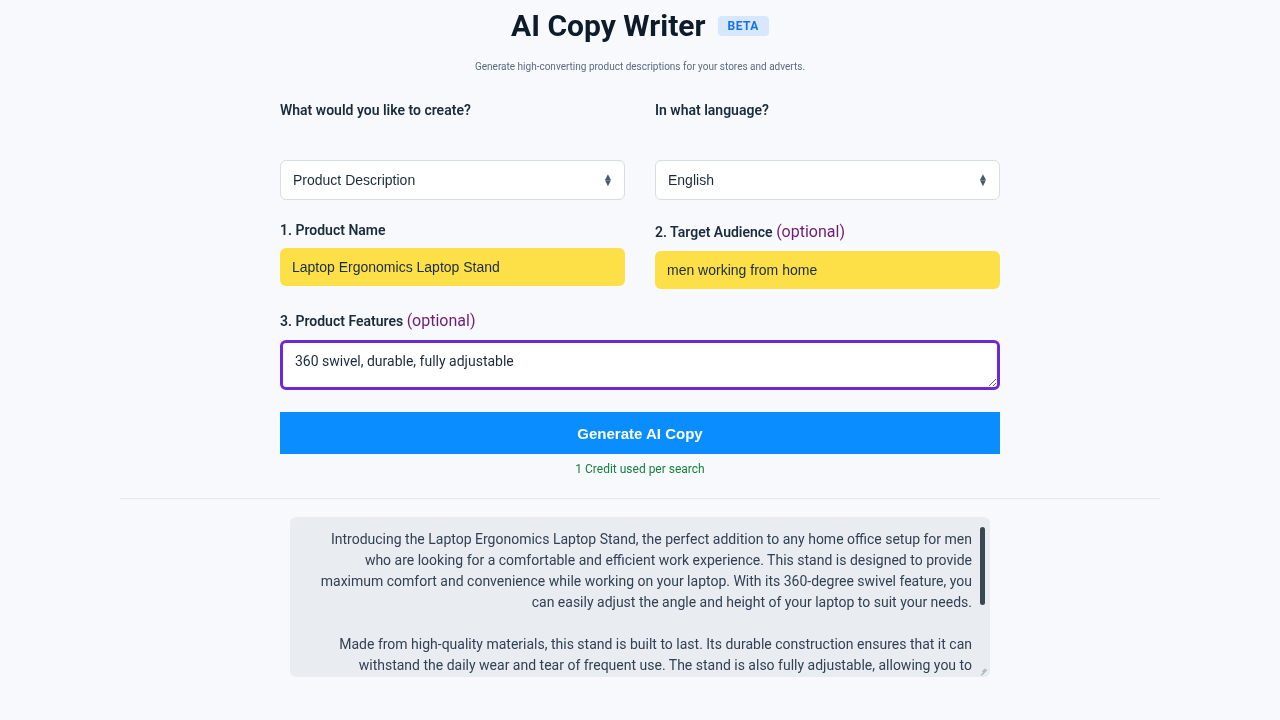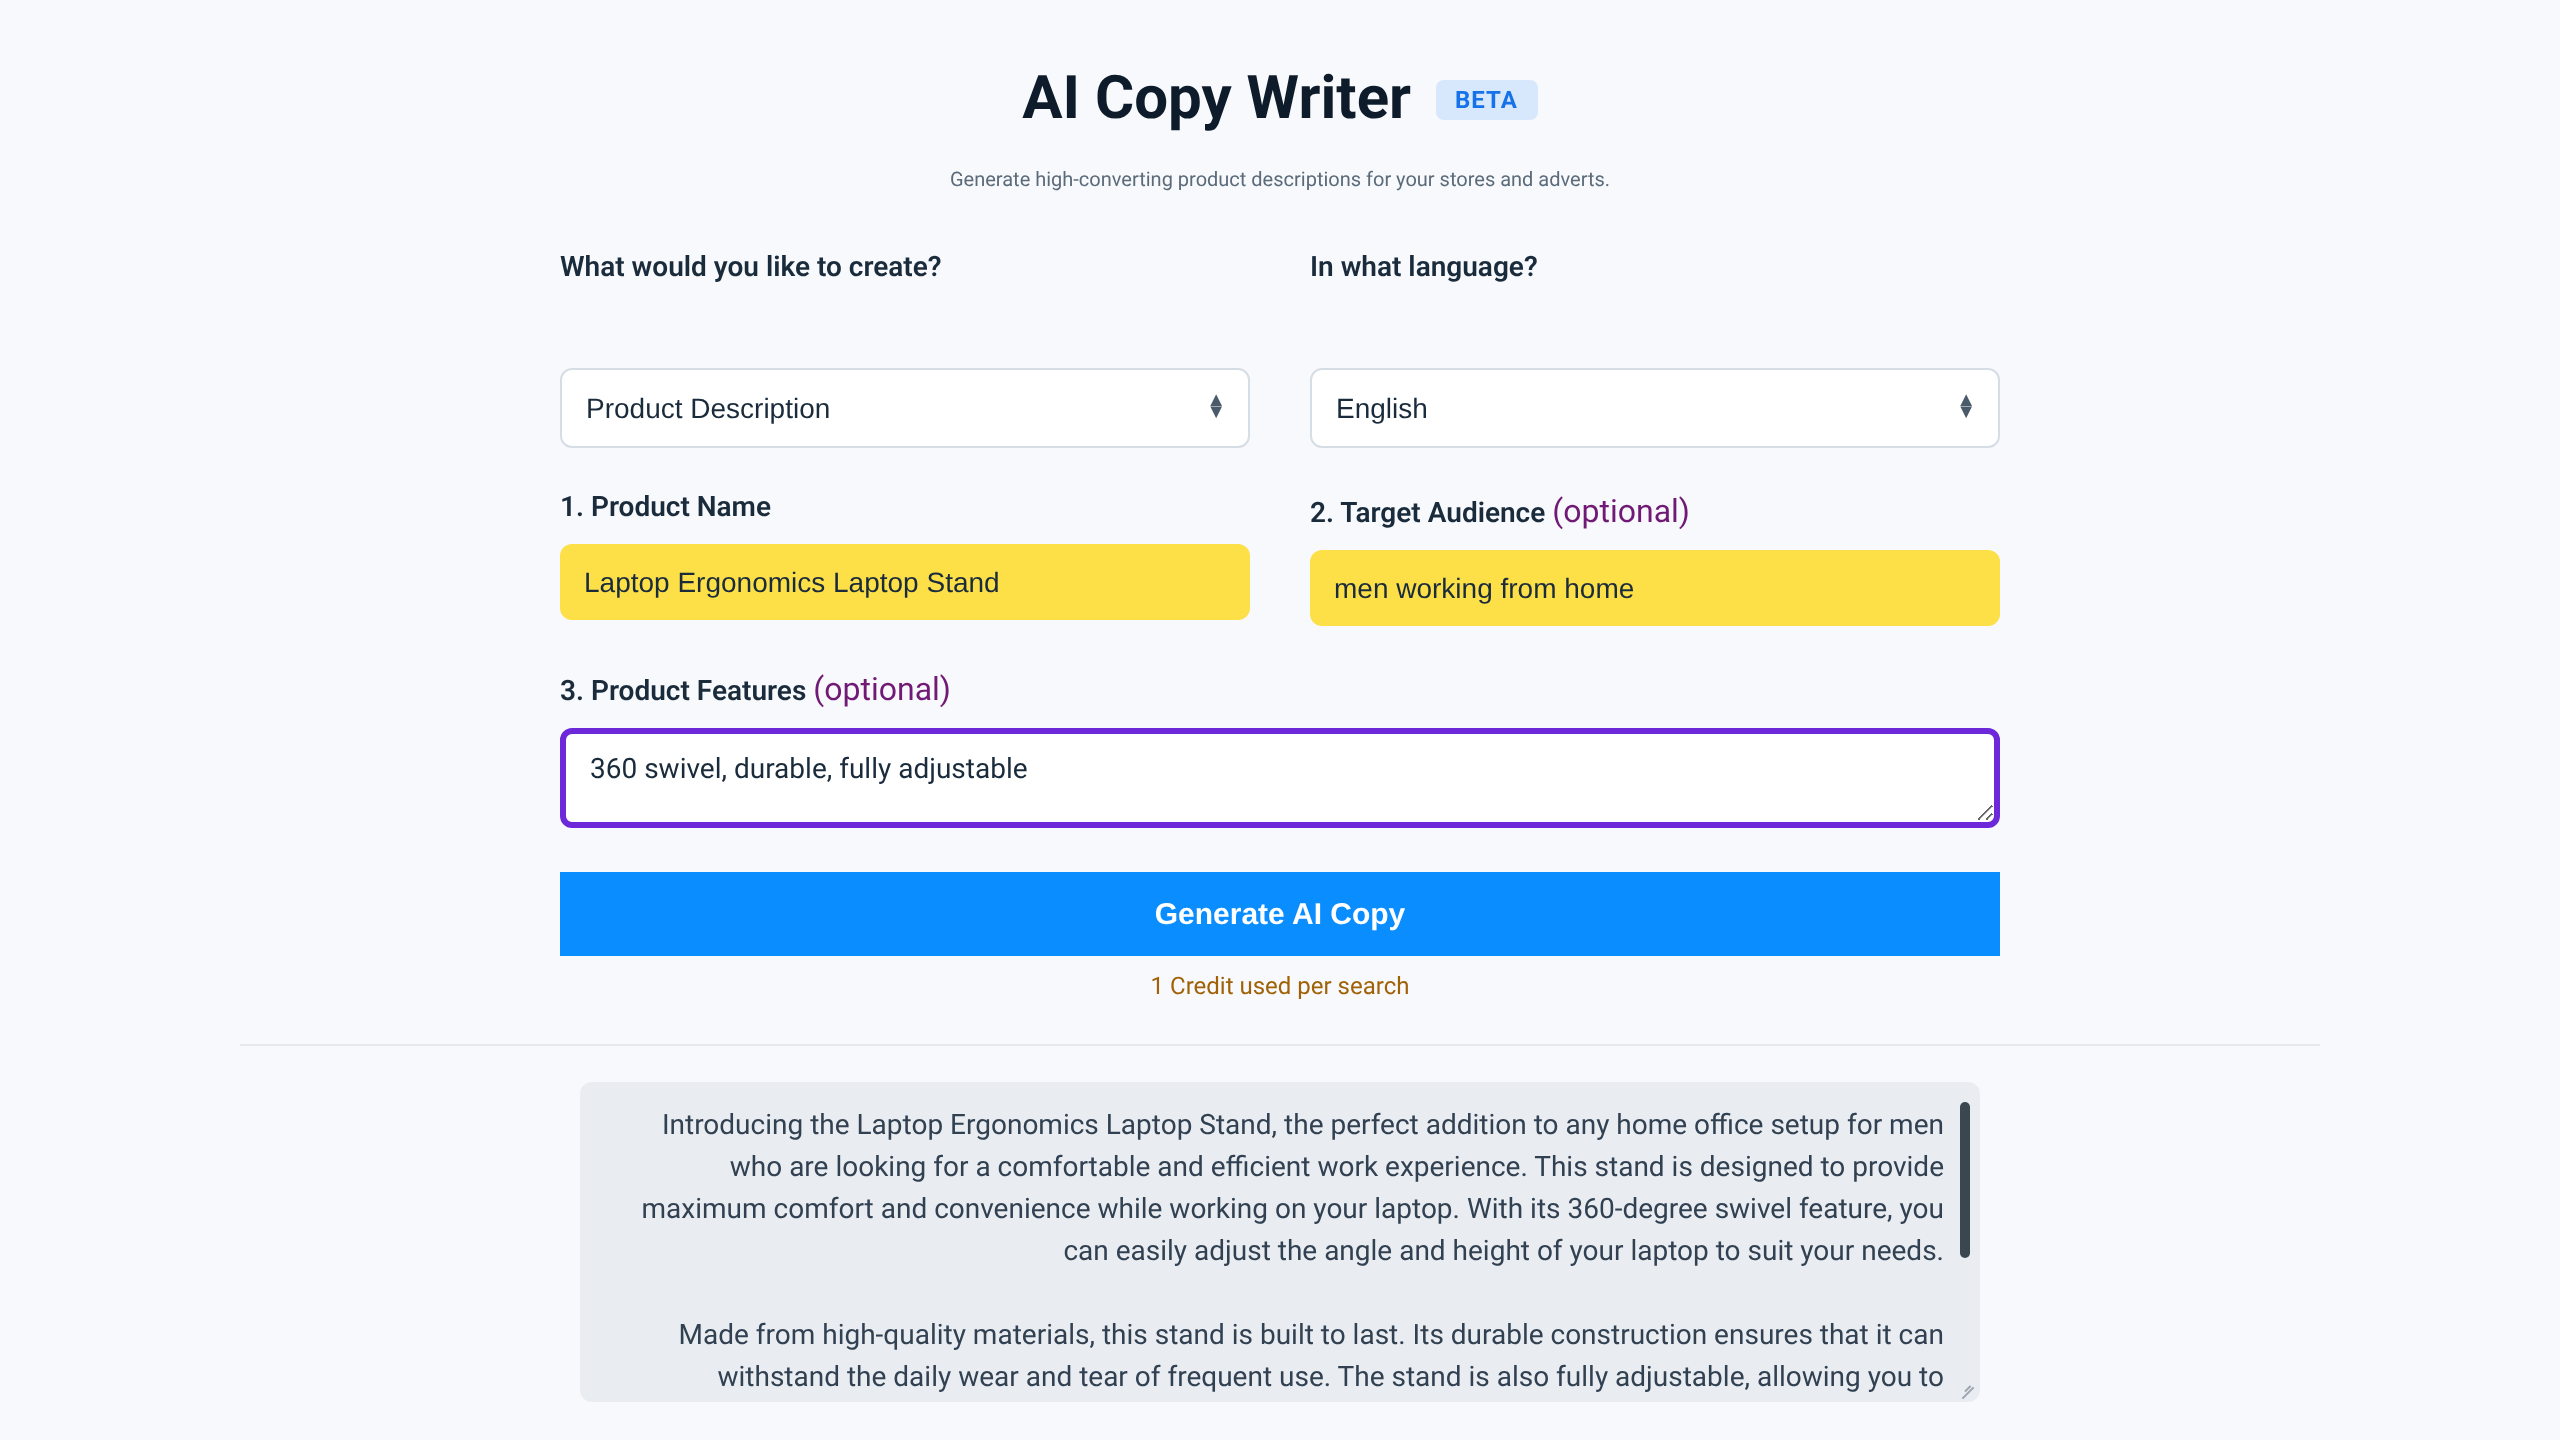--- a/index.html
+++ b/index.html
@@ -7,21 +7,21 @@
     font-family: -apple-system, BlinkMacSystemFont, "Segoe UI", Roboto, sans-serif;
     background: #f7f9fc;
     color: #1a2b3c;
     width: 1280px;
     height: 720px;
     overflow: hidden;
   }
   .container {
     max-width: 1040px;
     margin: 0 auto;
-    padding-top: 32px;
+    padding-top: 8px;
   }
   .header {
     text-align: center;
     margin-bottom: 30px;
   }
   .title-row {
     display: flex;
     align-items: center;
     justify-content: center;
     gap: 12px;
@@ -125,21 +125,21 @@
     border: none;
     border-radius: 0;
     font-size: 15px;
     font-weight: 600;
     cursor: pointer;
     margin-top: 6px;
   }
   .credit-note {
     text-align: center;
     font-size: 12px;
-    color: #a16207;
+    color: #15803d;
     margin-top: 8px;
   }
   .divider {
     border: none;
     border-top: 1px solid #e4e9ef;
     margin: 22px 0 18px;
   }
   .output-wrap {
     position: relative;
     width: 700px;

